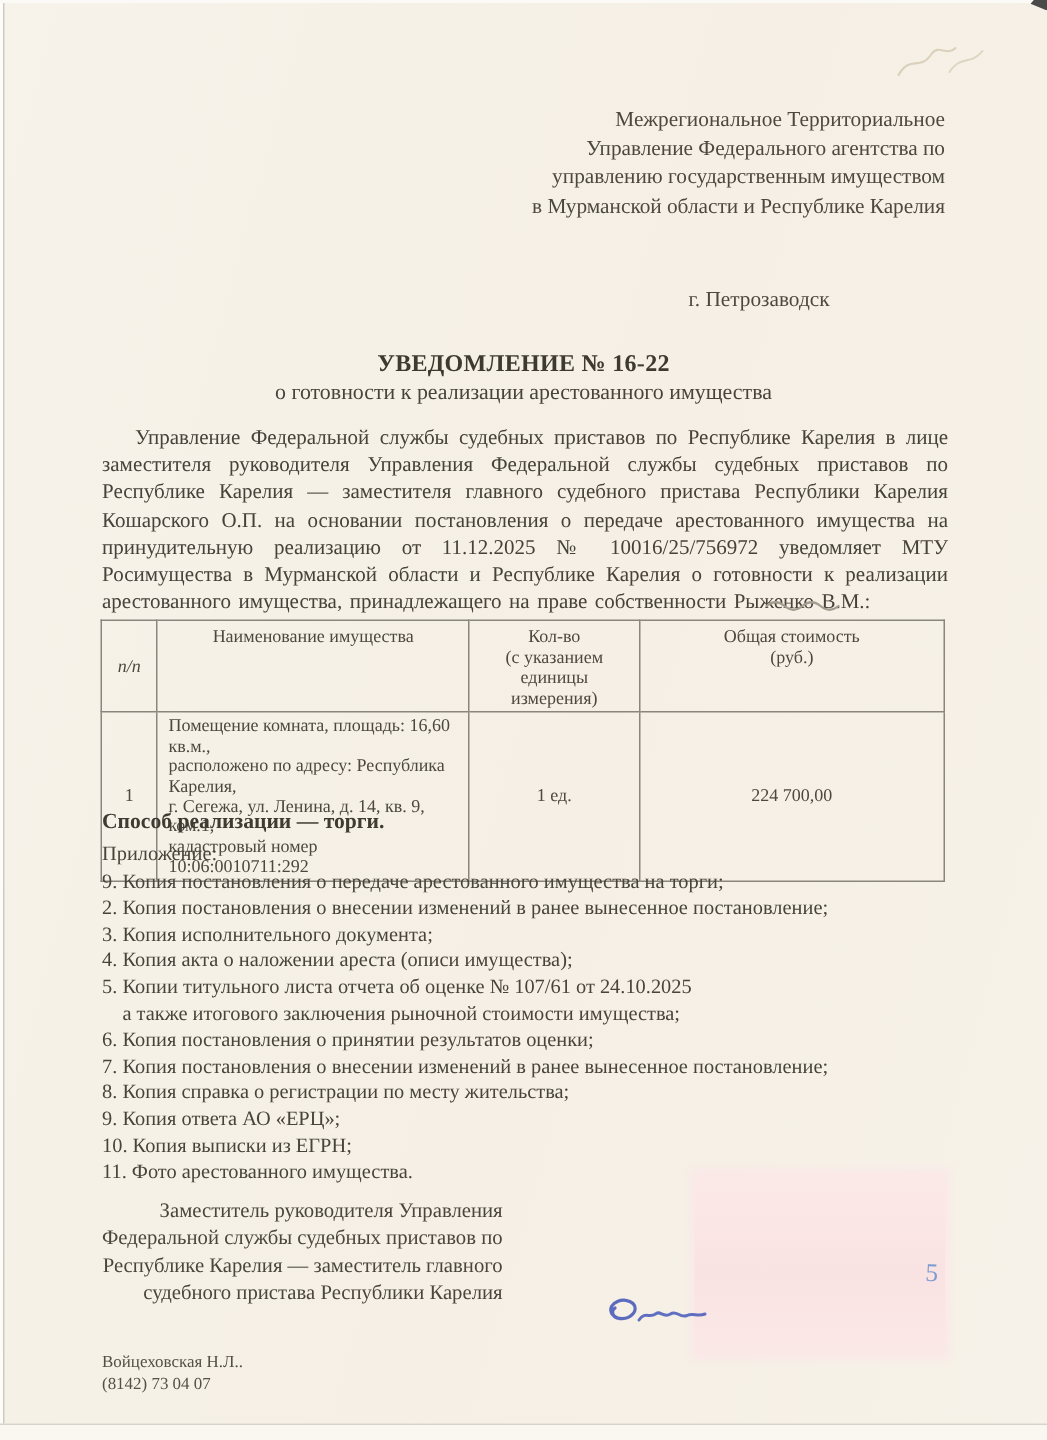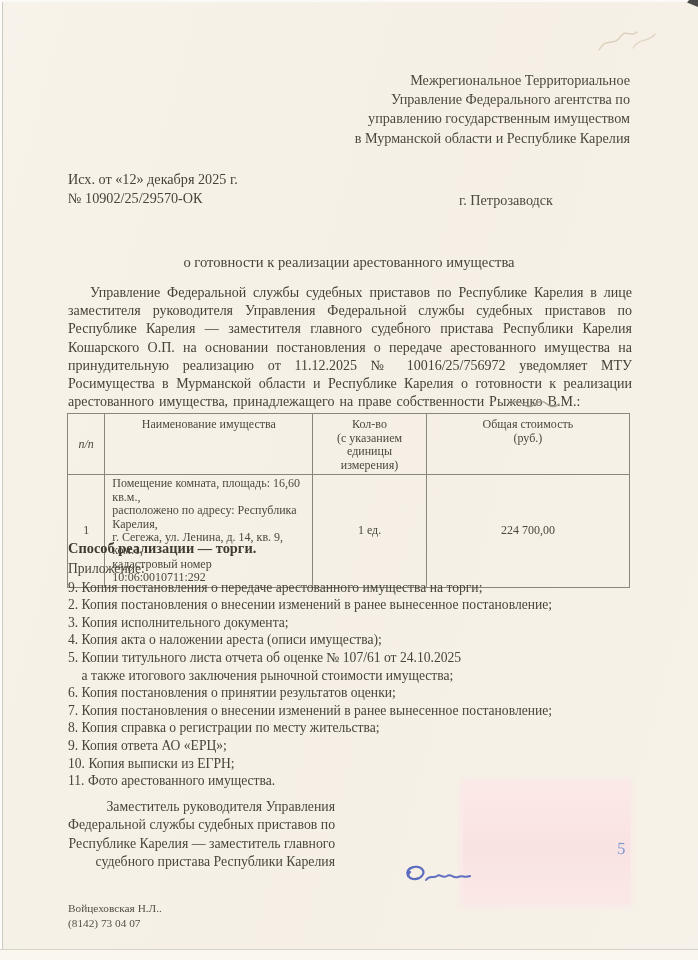--- a/index.html
+++ b/index.html
@@ -68,27 +68,24 @@
     <path d="M40 26 C48 14 54 22 62 12" fill="none" stroke="#d6ccb3" stroke-width="1.3" stroke-linecap="round"></path>
   </svg>
 
   <div class="org-header">
     <div>Межрегиональное Территориальное</div>
     <div>Управление Федерального агентства по</div>
     <div>управлению государственным имуществом</div>
     <div>в Мурманской области и Республике Карелия</div>
   </div>
 
-  <div class="ref-block">
-    <div>Исх. от «12» декабря 2025 г.</div>
-    <div>№ 10902/25/29570-ОК</div>
-  </div>
 
   <div class="city">г. Петрозаводск</div>
 
+  <div class="doc-title">УВЕДОМЛЕНИЕ № 16-22</div>
   <div class="doc-subtitle">о готовности к реализации арестованного имущества</div>
 
   <div class="body-par">Управление Федеральной службы судебных приставов по Республике Карелия в лице заместителя руководителя Управления Федеральной службы судебных приставов по Республике Карелия — заместителя главного судебного пристава Республики Карелия Кошарского О.П. на основании постановления о передаче арестованного имущества на принудительную реализацию от 11.12.2025 № 10016/25/756972 уведомляет МТУ Росимущества в Мурманской области и Республике Карелия о готовности к реализации арестованного имущества, принадлежащего на праве собственности Рыженко В.М.:</div>
 
   <svg class="pen-underline" width="58" height="12" viewBox="0 0 58 12">
     <path d="M3 7 q6 -5 12 0 q6 5 12 0 q6 -5 12 0 q6 5 12 0" fill="none" stroke="#a59d8f" stroke-width="1.5" stroke-linecap="round"></path>
   </svg>
 
   <table class="property-table">
     <thead>

